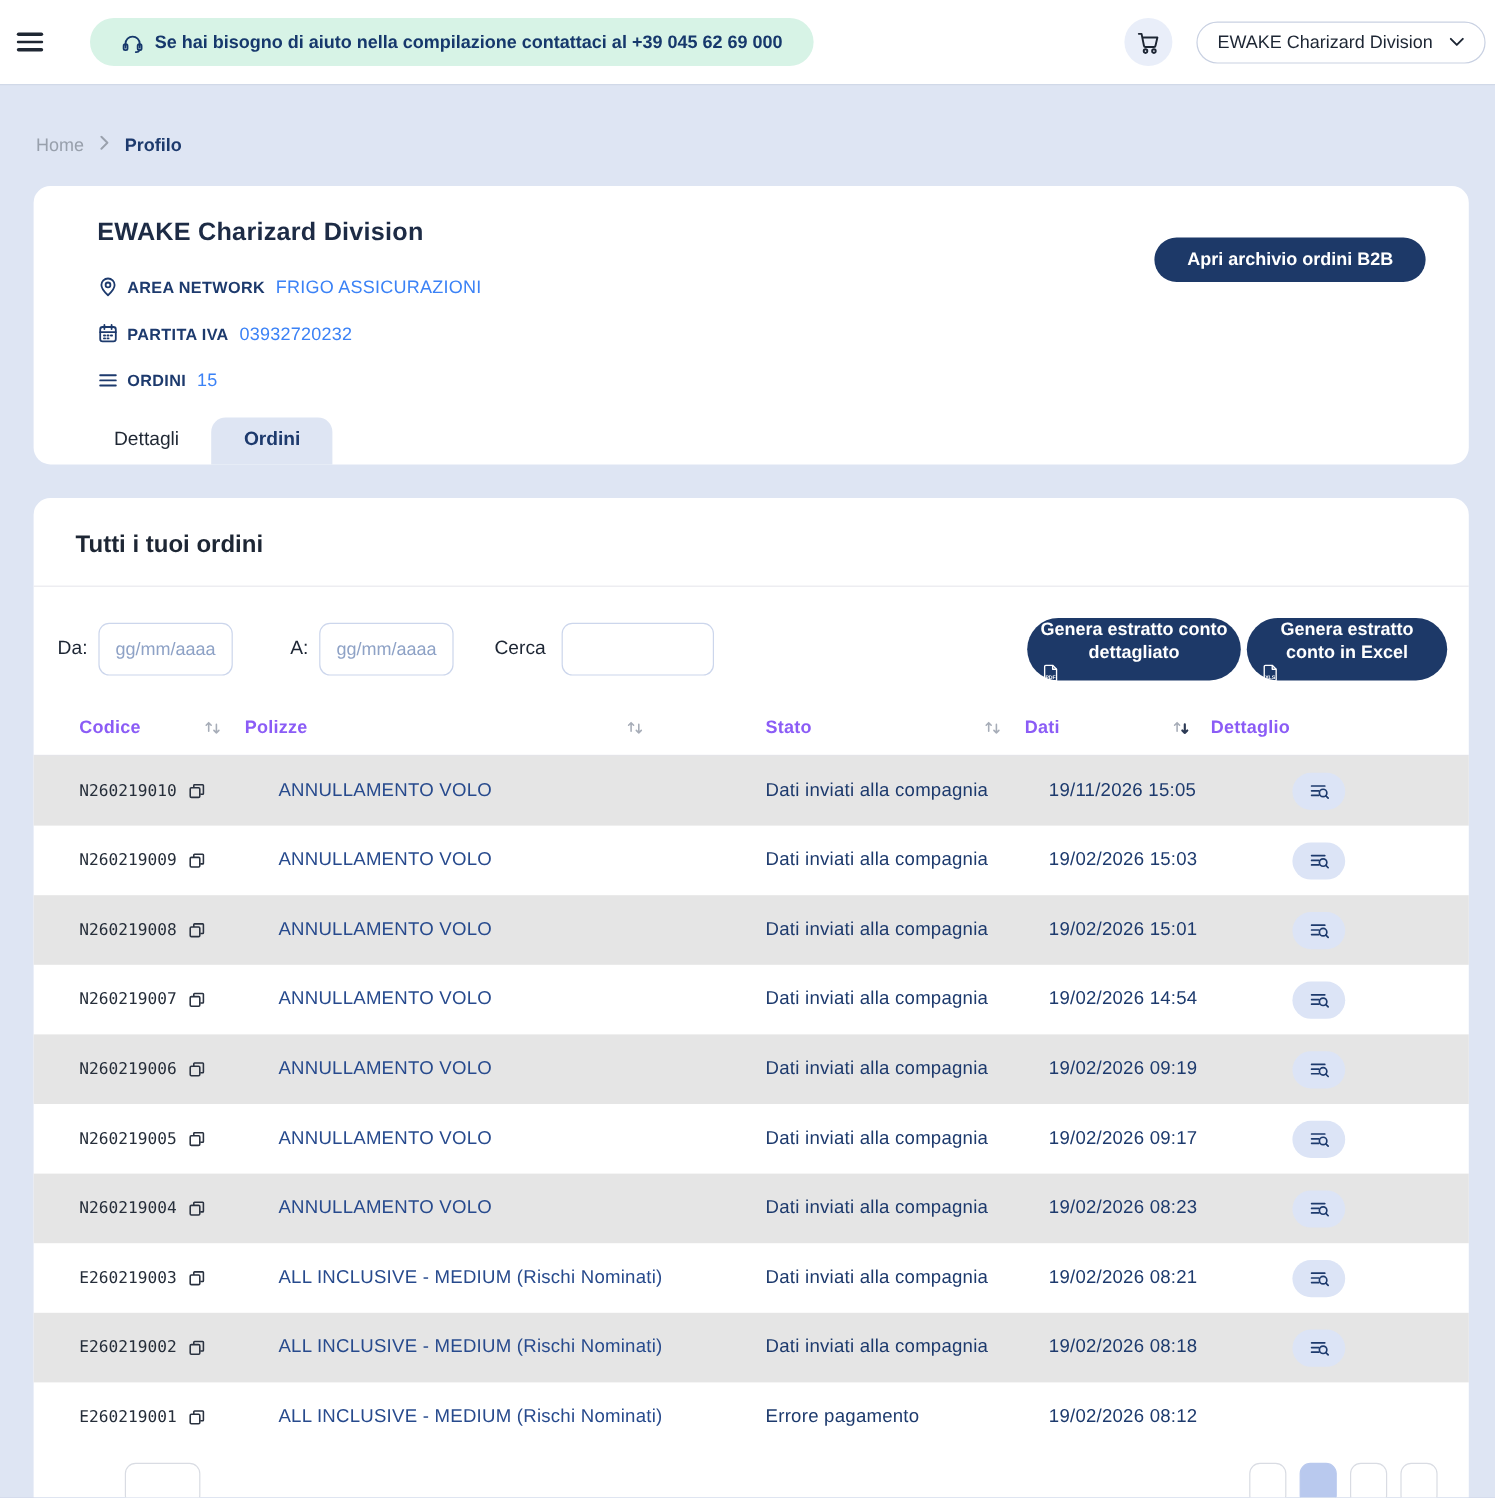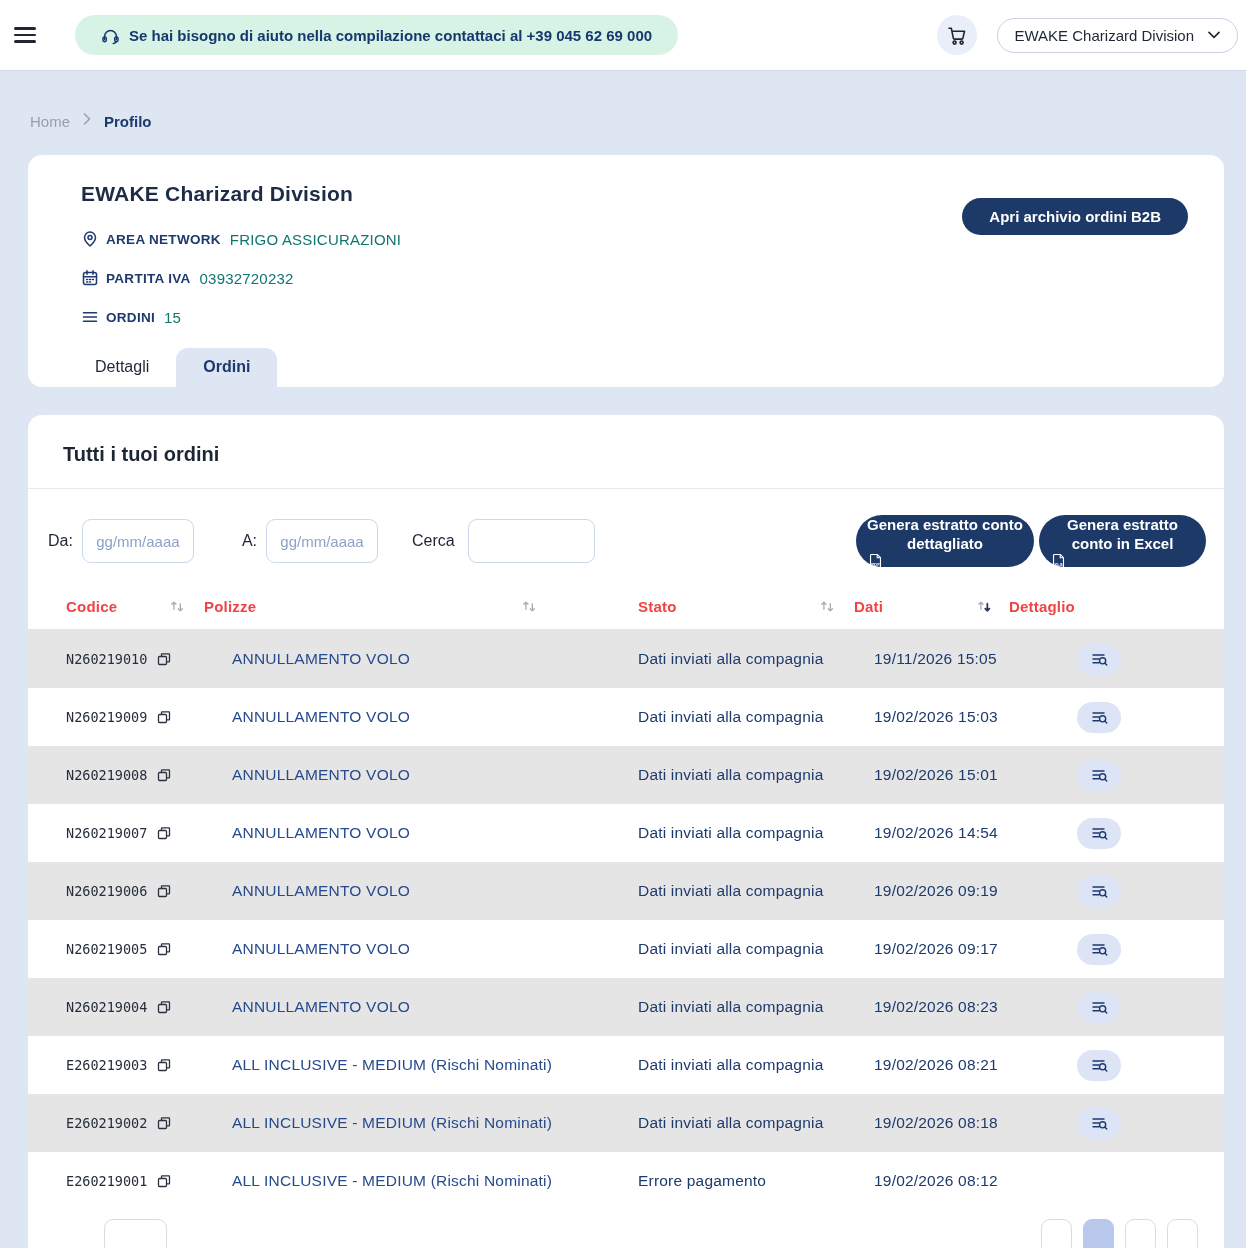--- a/index.html
+++ b/index.html
@@ -22,21 +22,21 @@
   .crumb-current { color:#1d3a6d; font-weight:600; }
 
   
   .card { width:1196px; margin-left:28px; background:#fff; border-radius:14px; }
   .profile-card { margin-top:25px; }
   .profile-top { display:flex; justify-content:space-between; align-items:flex-start; padding:27px 36px 0 53px; }
   .profile-title { font-size:21px; font-weight:700; color:#1d2b45; letter-spacing:.2px; margin-bottom:24px; }
   .info-row { display:flex; align-items:center; margin-bottom:21px; }
   .info-row .ic { width:18px; height:18px; margin-right:7px; flex:0 0 auto; display:flex; }
   .info-label { font-size:13.5px; font-weight:700; color:#1d3a6d; letter-spacing:.3px; }
-  .info-value { font-size:15px; color:#0f766e; margin-left:9px; letter-spacing:.2px; }
+  .info-value { font-size:15px; color:#3b82f6; margin-left:9px; letter-spacing:.2px; }
   .archive-btn { margin-top:16px; height:37px; padding:0 27px; border:none; border-radius:19px; background:#1d3968; color:#fff; font-weight:700; font-size:15px; cursor:pointer; font-family:inherit; }
   .tabs { display:flex; padding-left:40px; margin-top:1px; }
   .tab { padding:10px 27px 11px; font-size:16px; color:#1f2733; background:none; border:none; cursor:pointer; font-family:inherit; }
   .tab.active { background:#dee5f3; color:#1d3a6d; font-weight:600; border-radius:12px 12px 0 0; }
 
   
   .orders-card { margin-top:28px; border-radius:14px 14px 0 0; padding-bottom:40px; }
   .orders-title { font-size:20px; font-weight:700; color:#1d2634; padding:28px 0 22px 35px; }
   .divider { height:1px; background:#e9e9ee; }
   .filters { display:flex; align-items:center; padding:26px 18px 16px 20px; }
@@ -45,21 +45,21 @@
   .date-input::placeholder { color:#8ea2c6; }
   .search-input { width:127px; height:44px; border:1px solid #ccd6ec; border-radius:9px; margin-left:13px; padding:0 10px; font-size:15px; color:#45557a; font-family:inherit; outline:none; background:#fff; }
   .sp1 { width:48px; } .sp2 { width:34px; } .spb { flex:1; }
   .gen-btn { height:52px; border:none; border-radius:26px; background:#1d3968; color:#fff; font-weight:700; font-size:15px; line-height:1.28; cursor:pointer; font-family:inherit; padding:0 10px; margin-left:5px; }
   .gen-btn.b1 { width:179px; } .gen-btn.b2 { width:178px; } .gen-btn.b3 { width:167px; }
   .file-ic { vertical-align:-3px; margin-left:2px; }
 
   
   .thead, .trow { display:grid; grid-template-columns:138px 434px 216px 155px 1fr; padding-left:38px; padding-right:20px; align-items:center; }
   .thead { height:47px; border-bottom:1px solid #e4e4e8; }
-  .th { display:flex; align-items:center; justify-content:space-between; color:#ef4444; font-weight:700; font-size:15px; letter-spacing:.2px; cursor:pointer; }
+  .th { display:flex; align-items:center; justify-content:space-between; color:#8b5cf6; font-weight:700; font-size:15px; letter-spacing:.2px; cursor:pointer; }
   .th.c1 { padding-right:18px; } .th.c2 { padding-right:100px; } .th.c3 { padding-right:18px; } .th.c4 { padding-right:16px; }
   .trow { height:58px; font-size:15.5px; }
   .trow--alt { background:#e5e5e5; }
   .cell-code { display:flex; align-items:center; gap:10px; font-family:"DejaVu Sans Mono", monospace; font-size:13.5px; color:#262e3a; }
   .copy-btn { border:none; background:none; cursor:pointer; display:flex; padding:0; }
   .cell-policy { padding-left:28px; }
   .cell-policy a { color:#274a8d; text-decoration:none; cursor:pointer; letter-spacing:.2px; }
   .cell-status { color:#1d3a6d; letter-spacing:.2px; }
   .cell-date { padding-left:20px; color:#1d3a6d; letter-spacing:.2px; }
   .cell-detail { padding-left:68px; }

